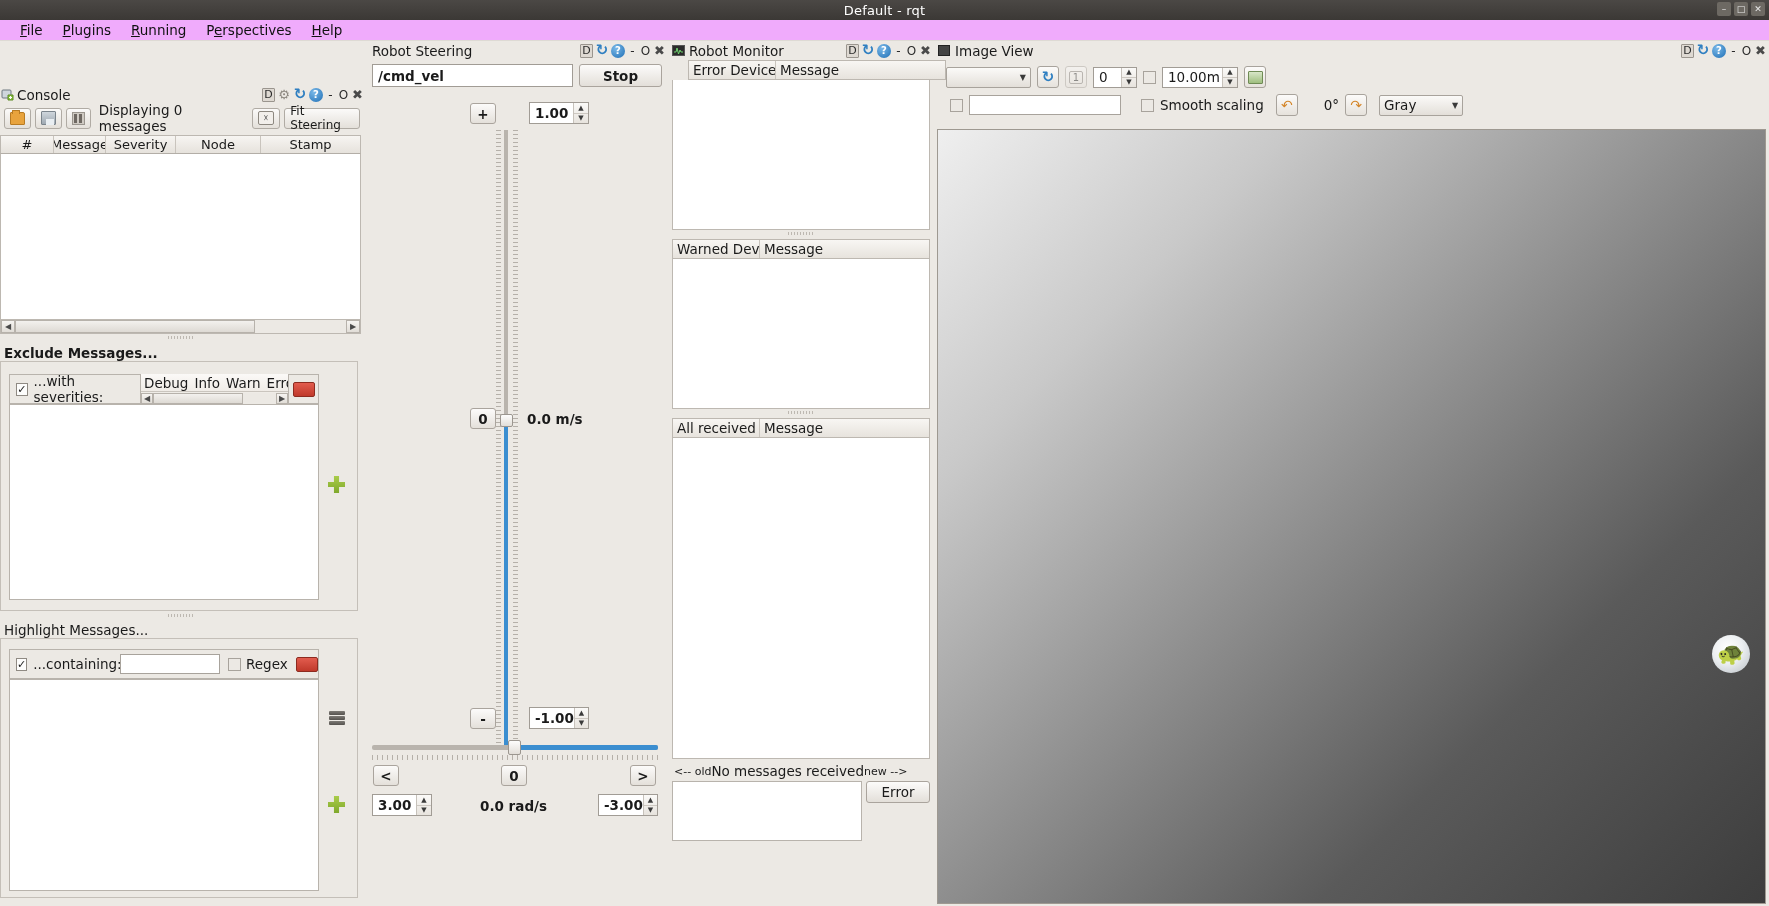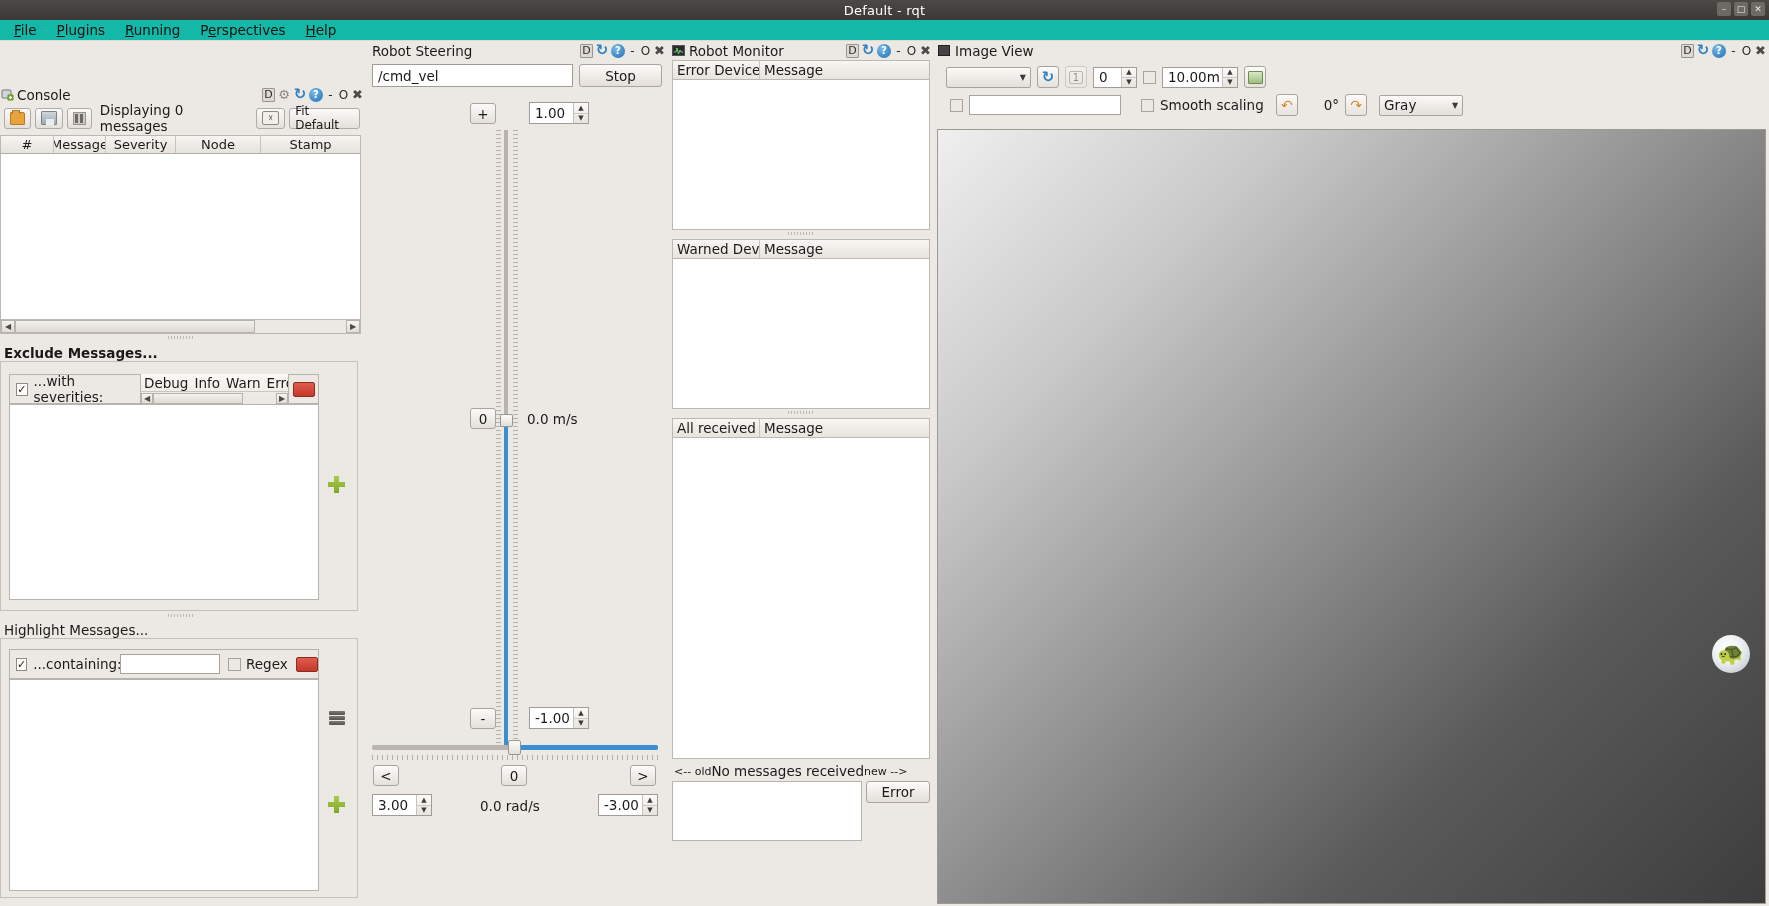--- a/index.html
+++ b/index.html
@@ -34,24 +34,24 @@
     width: 14px; height: 14px;
     background: #6d6963;
     border-radius: 2px;
     display: flex; align-items: center; justify-content: center;
     font-size: 9px; color: #e8e8e8; line-height: 1;
   }
 
   
   .menubar {
     height: 21px;
-    background: #14b8a6;
+    background: #f0abfc;
     display: flex;
     align-items: center;
-    padding-left: 6px;
+    padding-left: 12px;
     gap: 4px;
     border-bottom: 1px solid #dedad4;
   }
   .menu-item {
     padding: 2px 8px;
     font-size: 13.5px;
     color: #111;
     cursor: default;
   }
   .menu-item u { text-decoration: underline; }
@@ -246,21 +246,21 @@
   .stack-icon {
     width:16px;height:13px;position:relative;
   }
   .stack-icon i {
     position:absolute;left:0;display:block;width:16px;height:4px;
     background:linear-gradient(#7d7a75,#55524e);border-radius:1px;
   }
 
   
   #steering { left: 366px; top: 0; width: 302px; height: 865px; }
-  .steer-body { position:absolute; left:4px; right:4px; top:19px; bottom:0; }
+  .steer-body { position:absolute; left:4px; right:4px; top:19px; bottom:0;font-weight:bold; }
   .cmd-row { display:flex; gap:6px; align-items:center; }
   .cmd-input {
     flex: 1; height: 23px;
     border: 1px solid #a19c95;
     background: #fff;
     display:flex; align-items:center;
     padding: 0 5px;
     font-size: 13.5px;
   }
   .stop-btn {
@@ -441,21 +441,21 @@
       <div class="tbtn">
           <span class="icon-pause">
             <span></span>
             <span></span>
           </span>
         </div>
       <div class="console-count">Displaying 0 messages</div>
       <div class="tbtn" style="margin-left:auto">
           <span class="icon-clear">☓</span>
         </div>
-      <div class="tbtn">Fit Default</div>
+      <div class="tbtn">Fit Steering</div>
     </div>
 
     <div class="table-head" style="position:absolute;left:0;top:50px;width:361px;">
       <div class="th" style="width:53px">#</div>
       <div class="th" style="width:52px">Message</div>
       <div class="th" style="width:70px">Severity</div>
       <div class="th" style="width:85px">Node</div>
       <div class="th" style="flex:1;border-right:none">Stamp</div>
     </div>
     <div class="table-area" style="position:absolute;left:0;top:69px;width:361px;height:165px;"></div>
@@ -631,21 +631,21 @@
         <span class="ctl ctl-reload refresh-glyph">↻</span>
         <span class="ctl ctl-help">
             <span class="help-glyph">?</span>
           </span>
         <span class="ctl ctl-min">-</span>
         <span class="ctl ctl-max">O</span>
         <span class="ctl ctl-close">✖</span>
       </span>
     </div>
 
-    <div class="mon-table-head" style="position:absolute;left:4px;top:19px;width:258px;">
+    <div class="mon-table-head" style="position:absolute;left:20px;top:19px;width:258px;">
       <div class="mon-th" style="width:87px">Error Device</div>
       <div class="mon-th" style="flex:1;border-right:none">Message</div>
     </div>
     <div class="mon-body" style="position:absolute;left:4px;top:39px;width:258px;height:150px;"></div>
     <div class="grip" style="position:absolute;left:4px;top:190px;width:258px;">
         <i></i>
       </div>
 
     <div class="mon-table-head" style="position:absolute;left:4px;top:198px;width:258px;">
       <div class="mon-th" style="width:87px">Warned Device</div>

